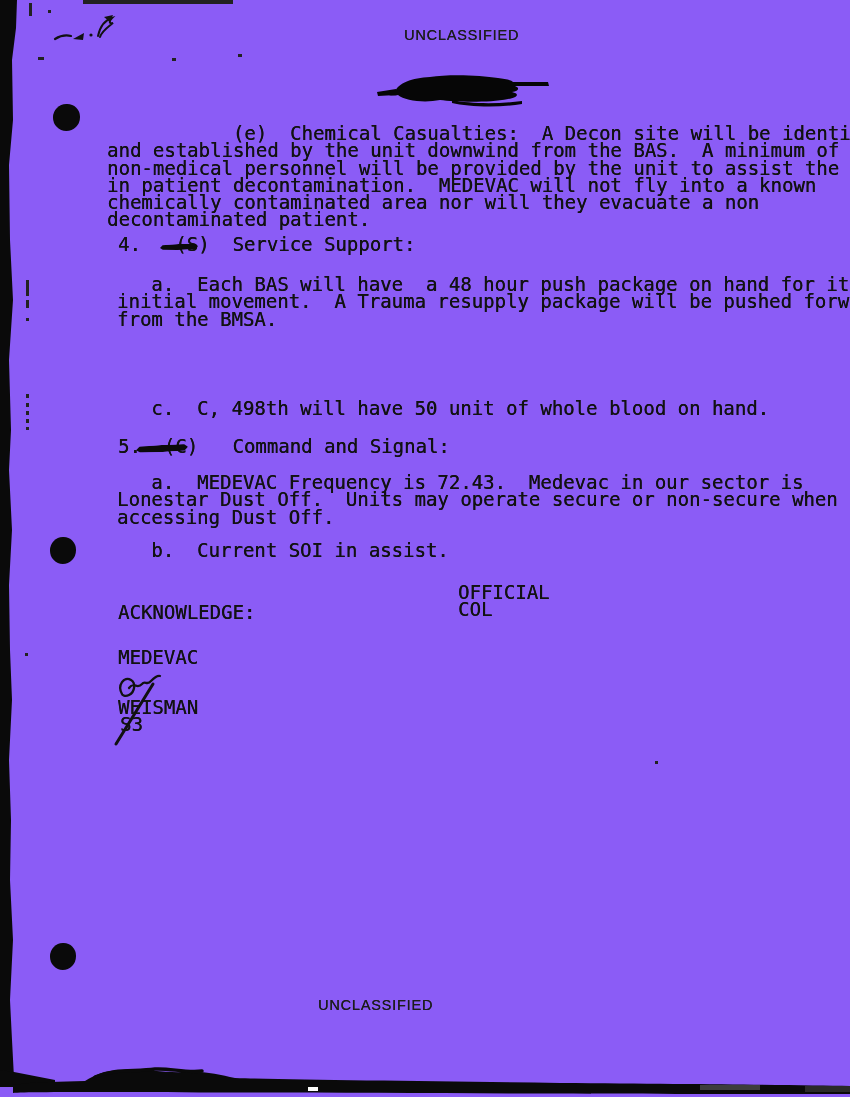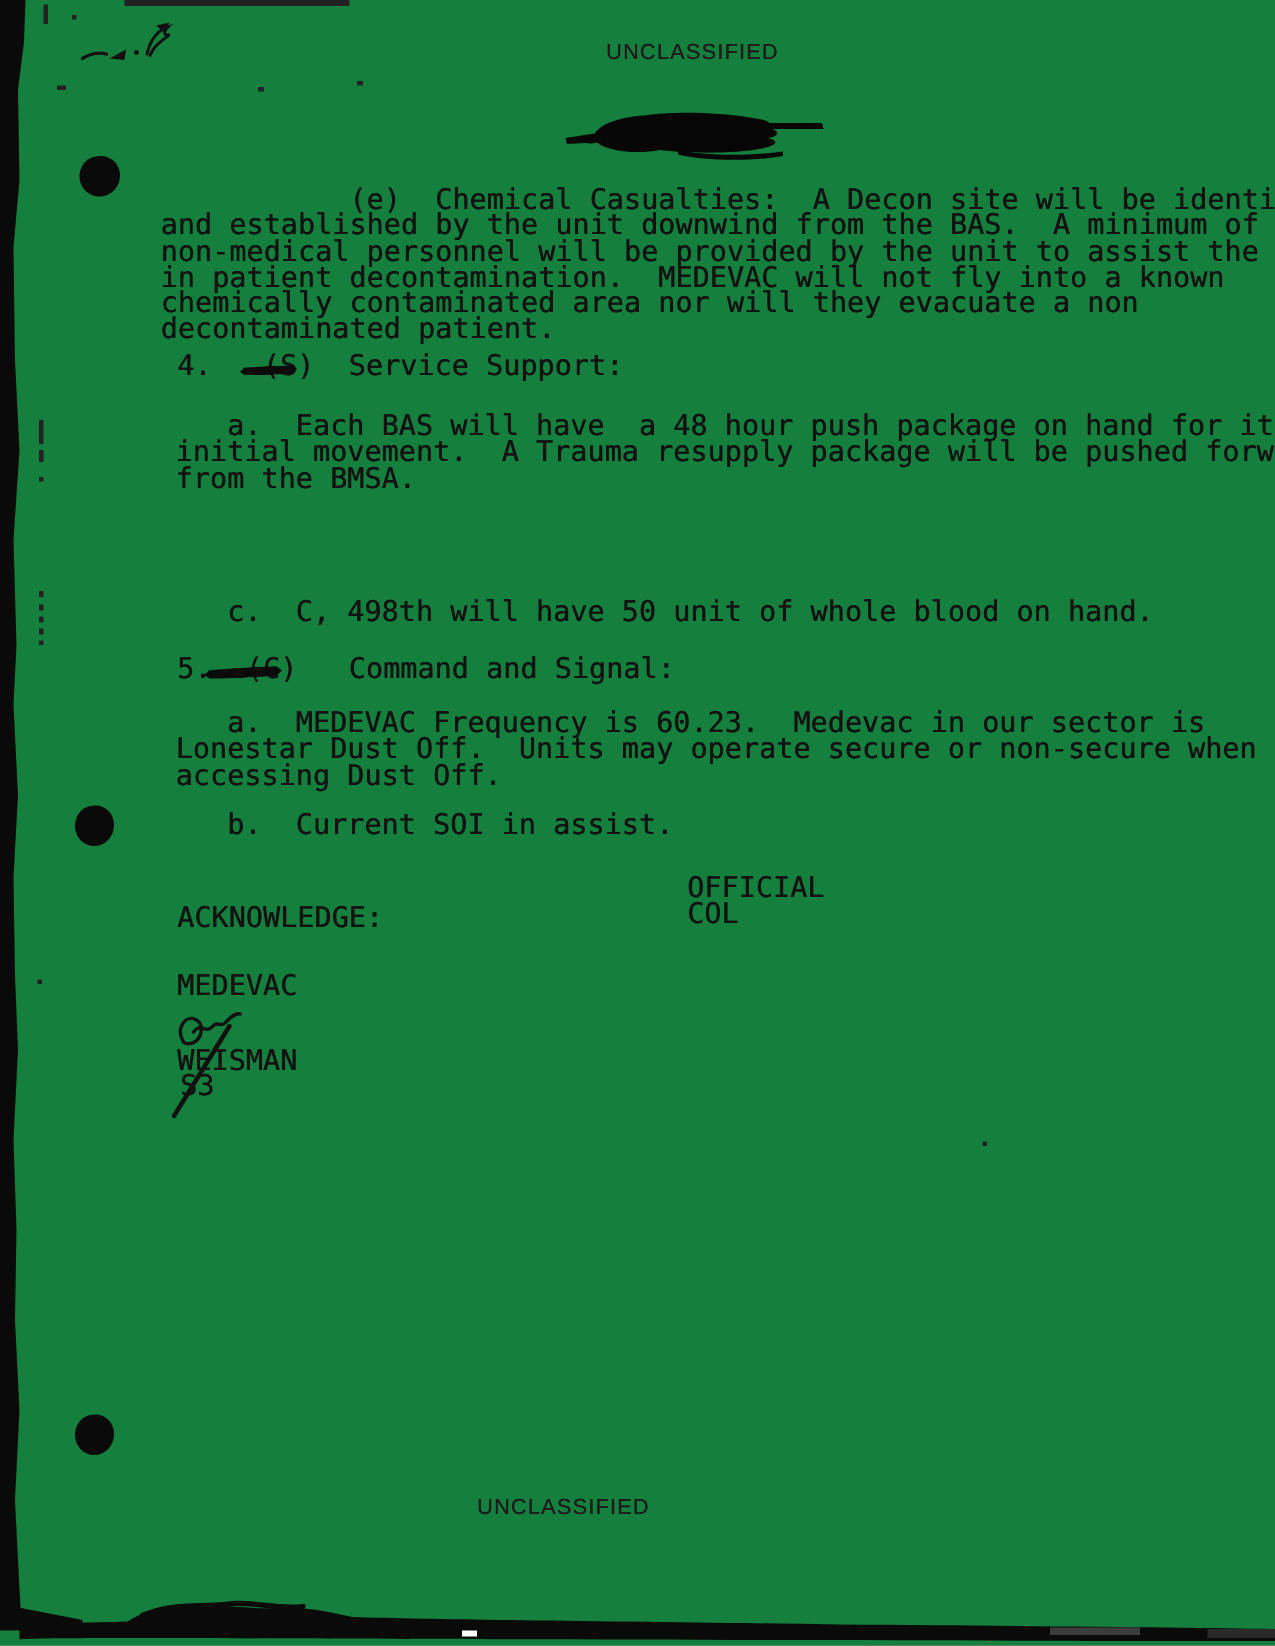--- a/index.html
+++ b/index.html
@@ -1,20 +1,20 @@
 <!DOCTYPE html>
 <html><head>
 <meta charset="utf-8">
 <style>
   html,body{margin:0;padding:0;background:#888;}
   .page{
     position:relative;
     width:850px;height:1097px;
     margin:0 auto;
-    background:#15803d;
+    background:#8b5cf6;
     overflow:hidden;
     font-family:"DejaVu Sans Mono", monospace;
     color:#121212;
   }
   .doctext{
     position:absolute;
     font-size:19px;
     line-height:17.3px;
     letter-spacing:0;
     white-space:pre;
@@ -89,21 +89,21 @@
   <div class="strikebar" style="left:160px;top:244px;width:38px;height:6px;transform:rotate(-2deg)"></div>
 
   <div class="doctext" style="left:117px;top:276px">   a.  Each BAS will have  a 48 hour push package on hand for its
 initial movement.  A Trauma resupply package will be pushed forward
 from the BMSA.</div>
   <div class="doctext" style="left:117px;top:400px">   c.  C, 498th will have 50 unit of whole blood on hand.</div>
 
   <div class="doctext" style="left:118px;top:438px"><span>5.  </span><span>(C)</span><span>   Command and Signal:</span></div>
   <div class="strikebar" style="left:136px;top:445px;width:52px;height:7px;transform:rotate(-3deg)"></div>
 
-  <div class="doctext" style="left:117px;top:474px">   a.  MEDEVAC Frequency is 60.23.  Medevac in our sector is
+  <div class="doctext" style="left:117px;top:474px">   a.  MEDEVAC Frequency is 72.43.  Medevac in our sector is
 Lonestar Dust Off.  Units may operate secure or non-secure when
 accessing Dust Off.</div>
   <div class="doctext" style="left:117px;top:542px">   b.  Current SOI in assist.</div>
 
   <div class="doctext" style="left:118px;top:604px">ACKNOWLEDGE:</div>
   <div class="doctext" style="left:458px;top:584px">OFFICIAL
 COL</div>
 
   <div class="doctext" style="left:118px;top:649px">MEDEVAC</div>
 

